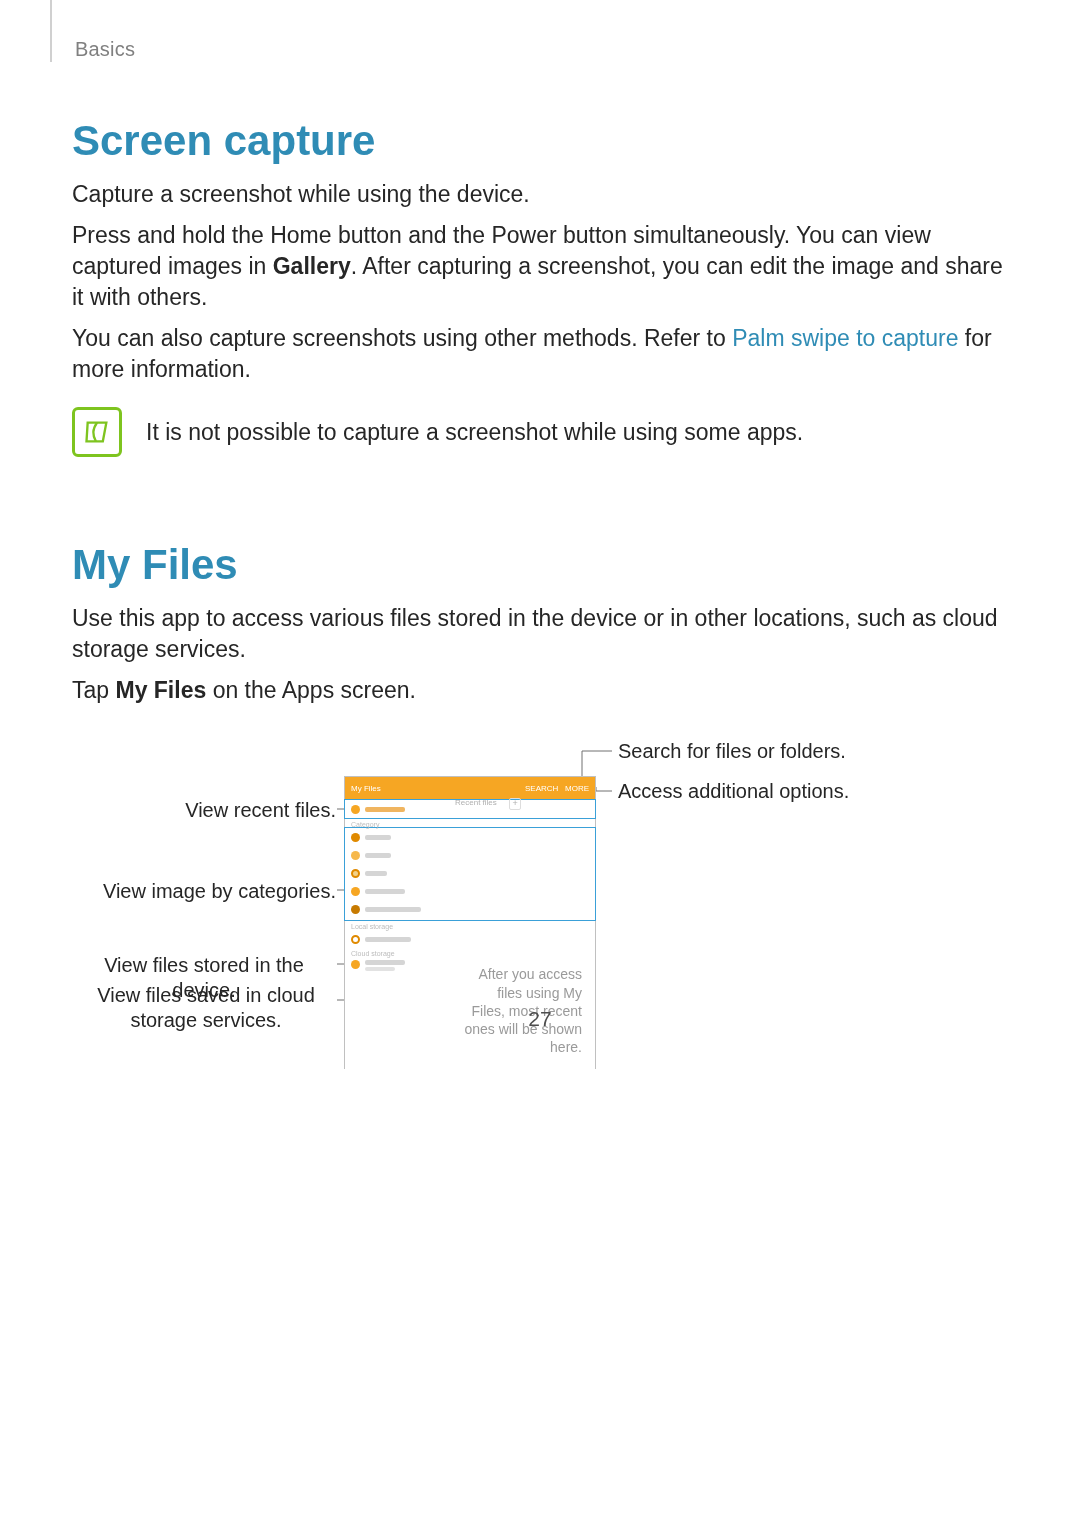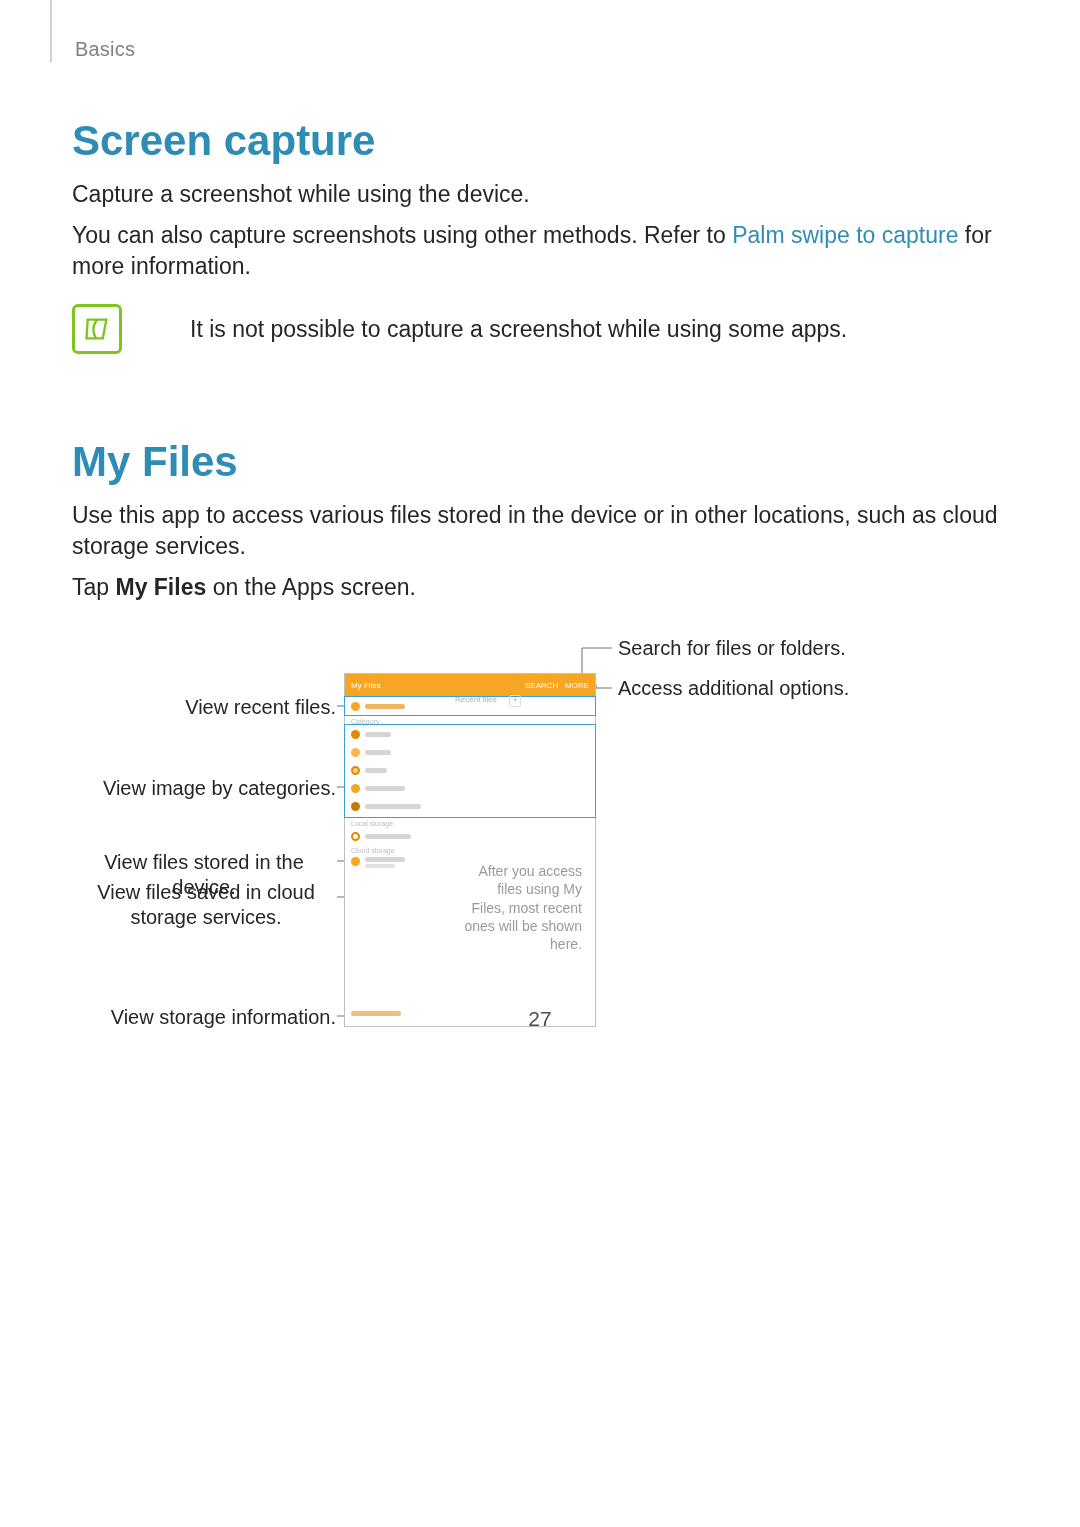--- a/index.html
+++ b/index.html
@@ -3,21 +3,21 @@
 <meta charset="utf-8">
 <style>
   html,body{margin:0;padding:0;background:#fff;font-family:Arial,Helvetica,sans-serif;color:#262626;}
   .page{width:1080px;height:1069px;position:relative;box-sizing:border-box;padding:38px 72px 0 72px;}
   .vline{position:absolute;left:50px;top:0;width:2px;height:62px;background:#d0d0d0;}
   .breadcrumb{color:#808080;font-size:20px;margin:0 0 56px 3px;letter-spacing:.2px;}
   h1{color:#2f8cb5;font-size:42px;font-weight:700;margin:0 0 14px 0;}
   p{font-size:23px;line-height:1.35;margin:0 0 10px 0;}
   .bold{font-weight:700;}
   .link{color:#2f8cb5;}
-  .note-row{display:flex;align-items:center;margin-top:22px;gap:44px;}
+  .note-row{display:flex;align-items:center;margin-top:22px;}
   .note-icon{width:44px;height:44px;border:3px solid #7ec41f;border-radius:6px;display:flex;align-items:center;justify-content:center;margin-right:24px;}
   .note-icon svg{width:28px;height:28px;}
   .section2{margin-top:84px;}
   .diagram{position:relative;width:936px;height:420px;margin-top:34px;}
   .mock{position:absolute;left:272px;top:36px;width:250px;height:352px;border:1px solid #c0c0c0;background:#fff;}
   .mock-hdr{height:22px;background:#f6a623;display:flex;align-items:center;justify-content:space-between;padding:0 6px;color:#fff;font-size:8px;}
   .mock-sel{height:18px;background:#fff;border:1px solid #3aa0d8;margin:0 -1px 0 -1px;display:flex;align-items:center;}
   .dot{width:9px;height:9px;border-radius:50%;margin:0 5px 0 6px;flex:none;}
   .lbl{height:5px;border-radius:2px;}
   .row{height:18px;display:flex;align-items:center;}
@@ -34,20 +34,23 @@
 </style>
 </head>
 <body>
 
 <div class="page">
   <div class="vline"></div>
   <div class="breadcrumb">Basics</div>
 
   <h1>Screen capture</h1>
   <p>Capture a screenshot while using the device.</p>
+  <p>
+    <span>Press and hold the Home button and the Power button simultaneously. You can view captured images in </span><span class="bold">Gallery</span><span>. After capturing a screenshot, you can edit the image and share it with others.</span>
+  </p>
   <p>
     <span>You can also capture screenshots using other methods. Refer to </span><span class="link">Palm swipe to capture</span><span> for more information.</span>
   </p>
 
   <div class="note-row">
     <div class="note-icon">
       <svg viewBox="0 0 24 24">
           <path d="M4 4 L20 4 L17 20 L3 20 Z" fill="none" stroke="#7ec41f" stroke-width="2"></path>
           <path d="M12 4 C8 10 8 14 11 20" fill="none" stroke="#7ec41f" stroke-width="2"></path>
         </svg>

